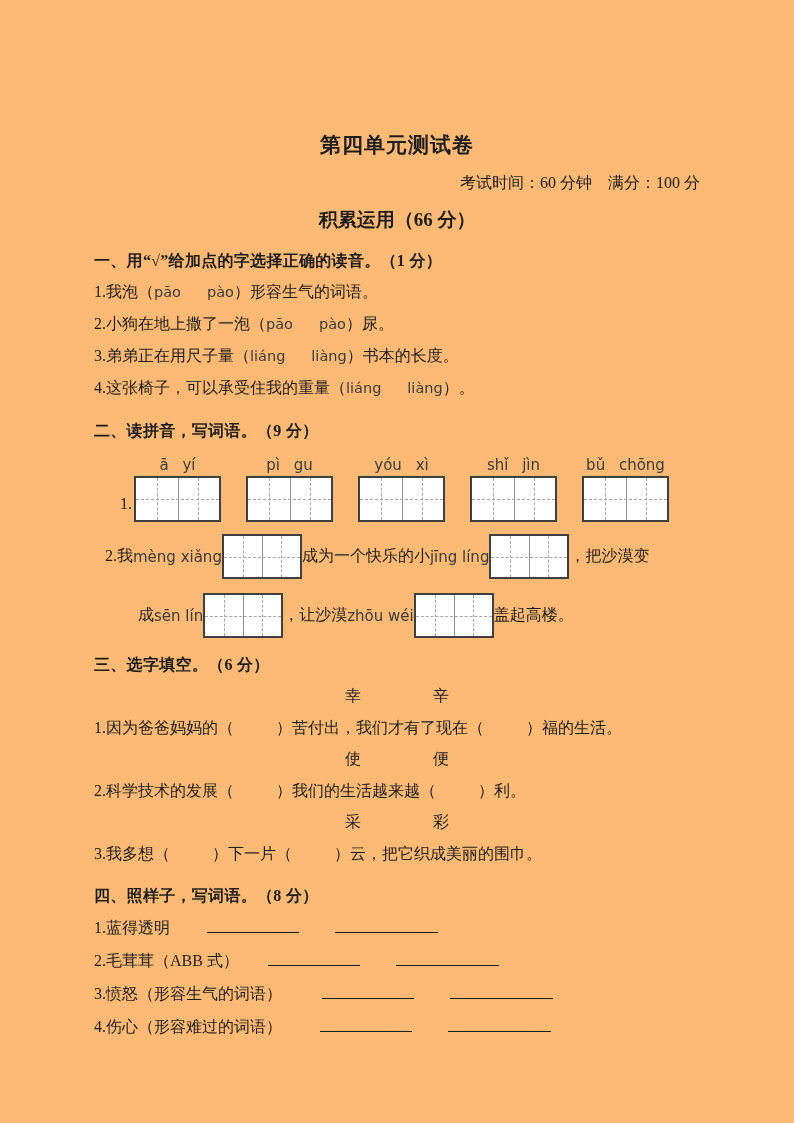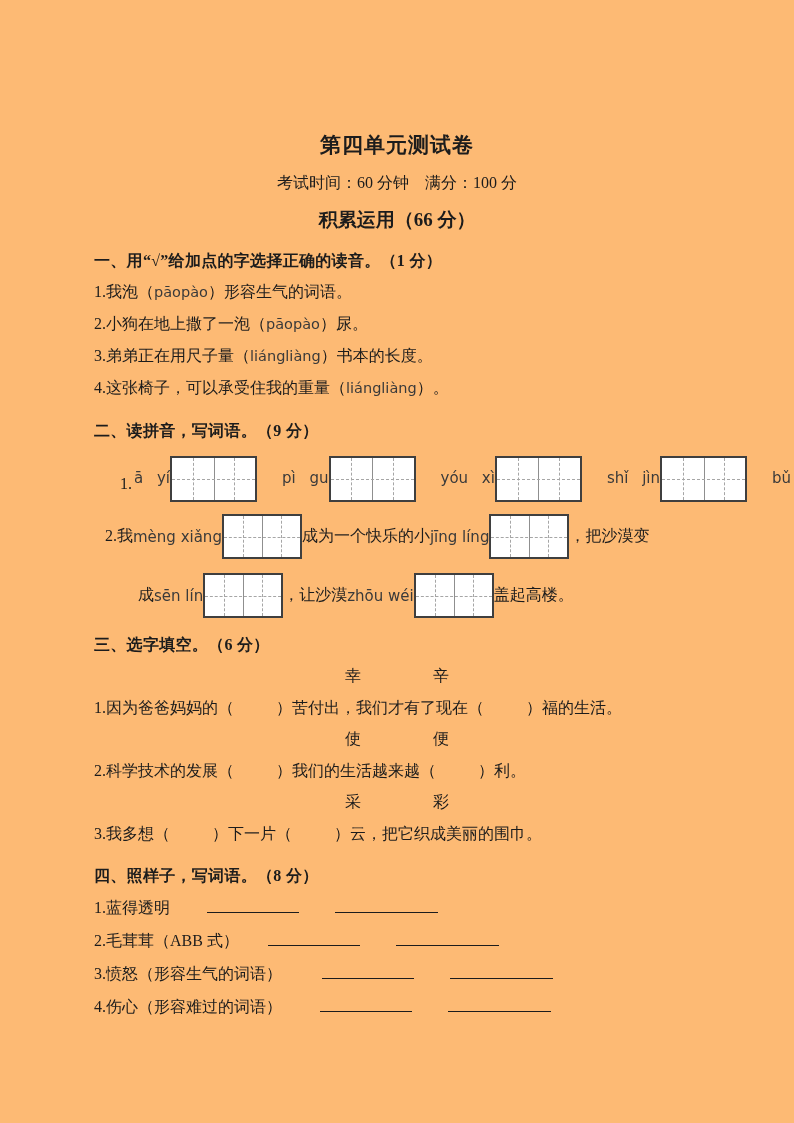--- a/index.html
+++ b/index.html
@@ -5,33 +5,33 @@
   html,body{margin:0;padding:0;}
   body{
     width:794px;height:1123px;background:#ffffff;color:#1c1c1c;
     font-family:"Liberation Serif","DejaVu Serif",serif;
     -webkit-font-smoothing:antialiased;
   }
   .page{position:relative;width:794px;height:1123px;overflow:hidden;background:#fdba74;}
   .content{padding:131px 94px 0 94px;font-size:16px;}
 
   .title{text-align:center;font-size:21px;font-weight:bold;line-height:29px;letter-spacing:1px;}
-  .subtitle{text-align:center;font-size:16px;line-height:24px;margin-top:11px;}
+  .subtitle{text-align:right;font-size:16px;line-height:24px;margin-top:11px;}
   .part-header{text-align:center;font-size:19px;font-weight:bold;line-height:28px;margin-top:11px;}
 
   .sec-heading{font-weight:bold;font-size:16px;line-height:31px;margin-top:11px;letter-spacing:.3px;}
 
   .s1-item{line-height:31px;white-space:nowrap;}
   .py{font-family:"DejaVu Sans","Liberation Sans",sans-serif;font-size:14.5px;color:#3a3a3a;}
-  .s1-item .opt2{}
+  .s1-item .opt2{margin-left:26px;}
 
   
   .row1{display:flex;align-items:flex-end;margin-top:10px;margin-left:26px;}
   .row1-label{font-size:16px;line-height:20px;margin-right:2px;padding-bottom:8px;}
-  .box-group{display:flex;flex-direction:row;align-items:center;margin-right:25px;}
+  .box-group{display:flex;flex-direction:column;align-items:center;margin-right:25px;}
   .py-label{font-family:"DejaVu Sans","Liberation Sans",sans-serif;font-size:15px;color:#3a3a3a;
             margin-bottom:2px;white-space:nowrap;word-spacing:9px;}
   .tzbox{position:relative;width:83px;height:42px;border:2px solid #3f3f3f;background:#fff;flex:none;}
   .tzbox.small{width:76px;height:41px;}
   .tzbox i{position:absolute;display:block;}
   .tz-mid{left:50%;top:0;height:100%;border-left:1px solid #8f8f8f;}
   .tz-h{top:50%;left:0;width:100%;border-top:1px dashed #a6a6a6;}
   .tz-v1{left:25%;top:0;height:100%;border-left:1px dashed #a6a6a6;}
   .tz-v2{left:75%;top:0;height:100%;border-left:1px dashed #a6a6a6;}
 

